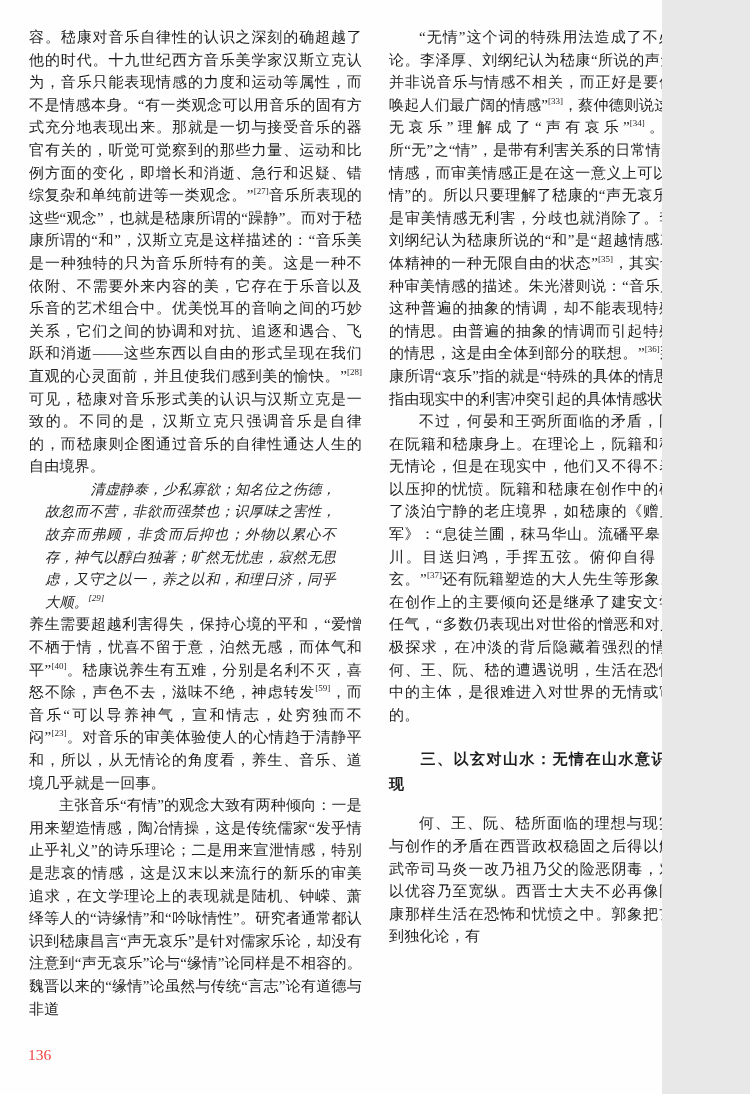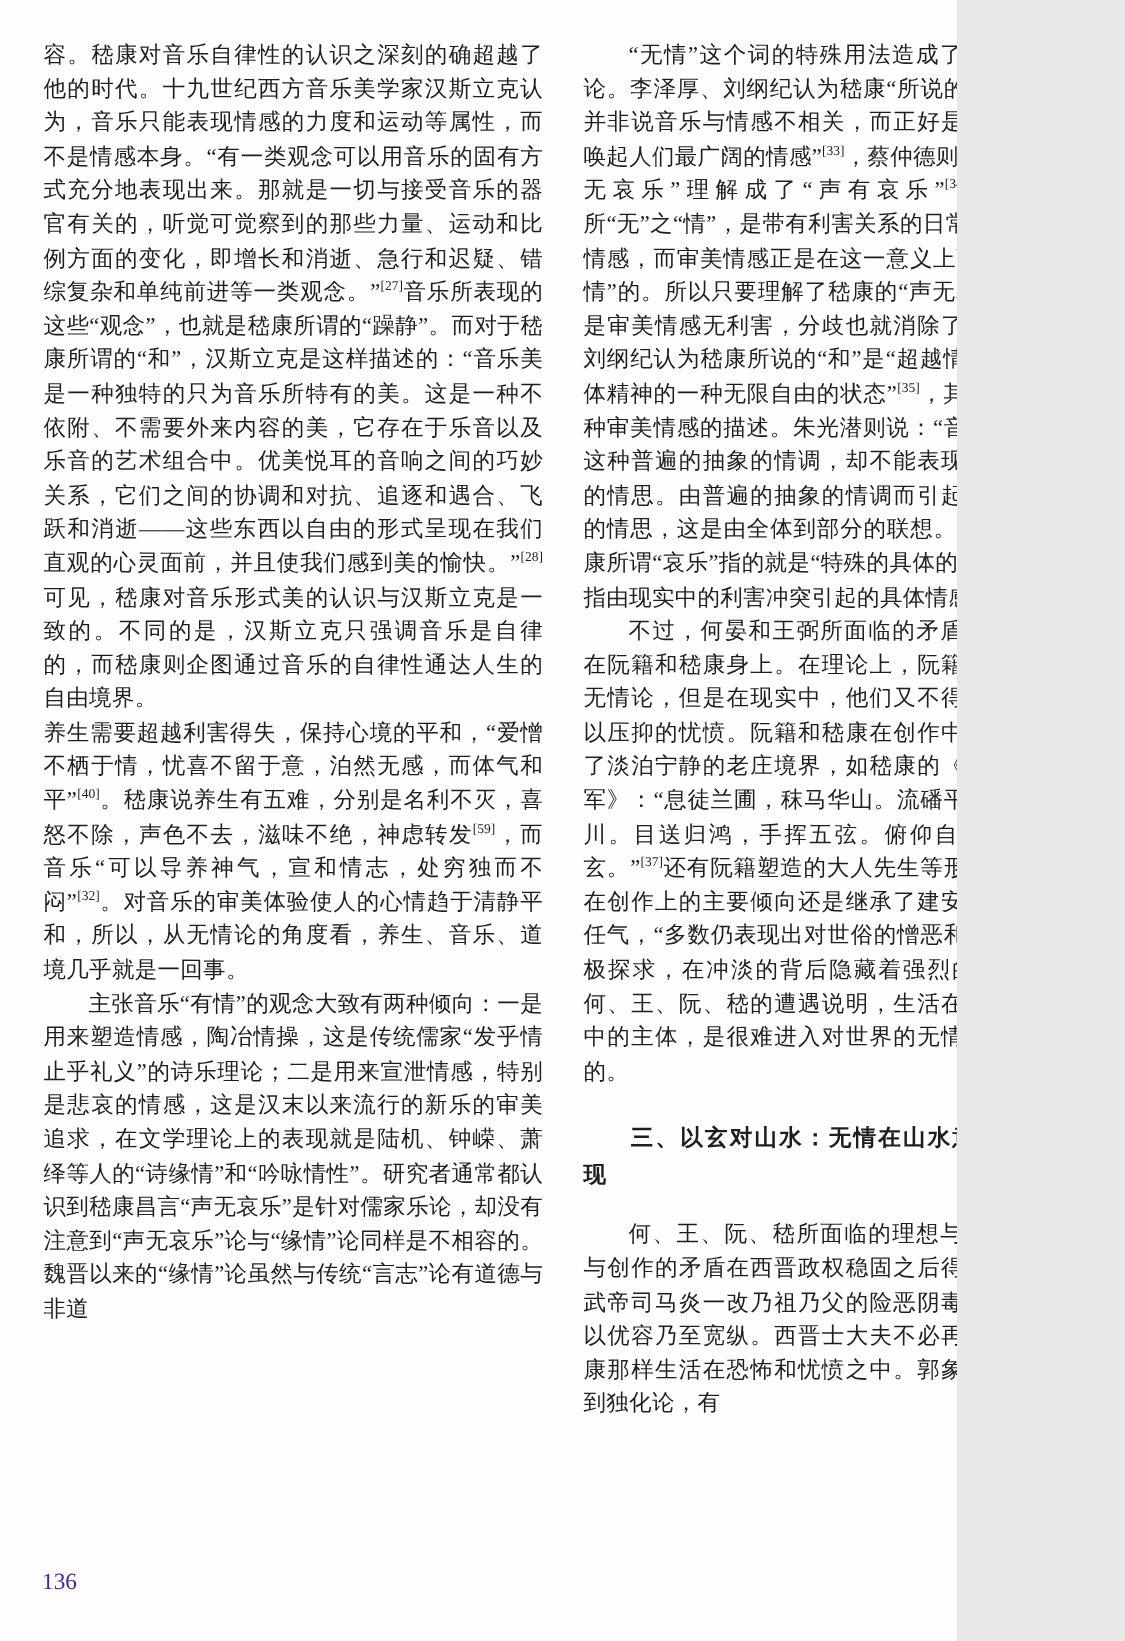--- a/index.html
+++ b/index.html
@@ -8,20 +8,21 @@
     background: #e8e8e8;
   }
   .page {
     position: relative;
     width: 638px;
     height: 1094px;
     background: #fefefe;
     overflow: hidden;
     font-family: "Liberation Serif", serif;
     color: #1e1e1e;
+    padding-left: 24px;
   }
   .column {
     position: absolute;
     top: 26px;
     width: 333px;
     text-align: justify;
     font-size: 15px;
     line-height: 22.6px;
     letter-spacing: 0.2px;
   }
@@ -56,30 +57,31 @@
     vertical-align: super;
     letter-spacing: 0;
   }
 
   .page-number {
     position: absolute;
     left: 28px;
     top: 1046px;
     font-size: 15.5px;
     font-family: "Liberation Serif", serif;
-    color: #4c1d95;
+    color: #ef4444;
   }
 </style>
 </head>
 <body>
 
 <div class="page">
   <div class="column column-left" id="col-left">
       <p class="para">容。嵇康对音乐自律性的认识之深刻的确超越了他的时代。十九世纪西方音乐美学家汉斯立克认为，音乐只能表现情感的力度和运动等属性，而不是情感本身。“有一类观念可以用音乐的固有方式充分地表现出来。那就是一切与接受音乐的器官有关的，听觉可觉察到的那些力量、运动和比例方面的变化，即增长和消逝、急行和迟疑、错综复杂和单纯前进等一类观念。”<sup class="ref">[27]</sup>音乐所表现的这些“观念”，也就是嵇康所谓的“躁静”。而对于嵇康所谓的“和”，汉斯立克是这样描述的：“音乐美是一种独特的只为音乐所特有的美。这是一种不依附、不需要外来内容的美，它存在于乐音以及乐音的艺术组合中。优美悦耳的音响之间的巧妙关系，它们之间的协调和对抗、追逐和遇合、飞跃和消逝——这些东西以自由的形式呈现在我们直观的心灵面前，并且使我们感到美的愉快。”<sup class="ref">[28]</sup>可见，嵇康对音乐形式美的认识与汉斯立克是一致的。不同的是，汉斯立克只强调音乐是自律的，而嵇康则企图通过音乐的自律性通达人生的自由境界。</p>
-      <p class="para">养生需要超越利害得失，保持心境的平和，“爱憎不栖于情，忧喜不留于意，泊然无感，而体气和平”<sup class="ref">[40]</sup>。嵇康说养生有五难，分别是名利不灭，喜怒不除，声色不去，滋味不绝，神虑转发<sup class="ref">[59]</sup>，而音乐“可以导养神气，宣和情志，处穷独而不闷”<sup class="ref">[32]</sup>。对音乐的审美体验使人的心情趋于清静平和，所以，从无情论的角度看，养生、音乐、道境几乎就是一回事。</p>
+      <p class="block-quote">清虚静泰，少私寡欲；知名位之伤德，故忽而不营，非欲而强禁也；识厚味之害性，故弃而弗顾，非贪而后抑也；外物以累心不存，神气以醇白独著；旷然无忧患，寂然无思虑，又守之以一，养之以和，和理日济，同乎大顺。<sup class="ref">[29]</sup></p>
+      <p class="para">养生需要超越利害得失，保持心境的平和，“爱憎不栖于情，忧喜不留于意，泊然无感，而体气和平”<sup class="ref">[40]</sup>。嵇康说养生有五难，分别是名利不灭，喜怒不除，声色不去，滋味不绝，神虑转发<sup class="ref">[59]</sup>，而音乐“可以导养神气，宣和情志，处穷独而不闷”<sup class="ref">[23]</sup>。对音乐的审美体验使人的心情趋于清静平和，所以，从无情论的角度看，养生、音乐、道境几乎就是一回事。</p>
       <p class="para indent">主张音乐“有情”的观念大致有两种倾向：一是用来塑造情感，陶冶情操，这是传统儒家“发乎情止乎礼义”的诗乐理论；二是用来宣泄情感，特别是悲哀的情感，这是汉末以来流行的新乐的审美追求，在文学理论上的表现就是陆机、钟嵘、萧绎等人的“诗缘情”和“吟咏情性”。研究者通常都认识到嵇康昌言“声无哀乐”是针对儒家乐论，却没有注意到“声无哀乐”论与“缘情”论同样是不相容的。魏晋以来的“缘情”论虽然与传统“言志”论有道德与非道</p>
     </div>
   <div class="column column-right" id="col-right">
       <p class="para indent">“无情”这个词的特殊用法造成了不必要的争论。李泽厚、刘纲纪认为嵇康“所说的声无哀乐，并非说音乐与情感不相关，而正好是要使音乐能唤起人们最广阔的情感”<sup class="ref">[33]</sup>，蔡仲德则说这是把“声无哀乐”理解成了“声有哀乐”<sup class="ref">[34]</sup>。无情论所“无”之“情”，是带有利害关系的日常情感和道德情感，而审美情感正是在这一意义上可以说是“无情”的。所以只要理解了嵇康的“声无哀乐”的本质是审美情感无利害，分歧也就消除了。李泽厚、刘纲纪认为嵇康所说的“和”是“超越情感哀乐的个体精神的一种无限自由的状态”<sup class="ref">[35]</sup>，其实也是对这种审美情感的描述。朱光潜则说：“音乐只能表现这种普遍的抽象的情调，却不能表现特殊的具体的情思。由普遍的抽象的情调而引起特殊的具体的情思，这是由全体到部分的联想。”<sup class="ref">[36]</sup>那么，嵇康所谓“哀乐”指的就是“特殊的具体的情思”，尤其指由现实中的利害冲突引起的具体情感状态。</p>
       <p class="para indent">不过，何晏和王弼所面临的矛盾，同样表现在阮籍和嵇康身上。在理论上，阮籍和嵇康主张无情论，但是在现实中，他们又不得不表现出难以压抑的忧愤。阮籍和嵇康在创作中的确也表现了淡泊宁静的老庄境界，如嵇康的《赠兄秀才入军》：“息徒兰圃，秣马华山。流磻平皋，垂纶长川。目送归鸿，手挥五弦。俯仰自得，游心太玄。”<sup class="ref">[37]</sup>还有阮籍塑造的大人先生等形象。但他们在创作上的主要倾向还是继承了建安文学的慷慨任气，“多数仍表现出对世俗的憎恶和对人生的积极探求，在冲淡的背后隐藏着强烈的情感”<sup class="ref">[38]</sup>。何、王、阮、嵇的遭遇说明，生活在恐怖和忧愤中的主体，是很难进入对世界的无情或审美体验的。</p>
       <p class="section-heading">三、以玄对山水：无情在山水意识中的实现</p>
       <p class="para indent">何、王、阮、嵇所面临的理想与现实、理论与创作的矛盾在西晋政权稳固之后得以解决。晋武帝司马炎一改乃祖乃父的险恶阴毒，对士族施以优容乃至宽纵。西晋士大夫不必再像阮籍、嵇康那样生活在恐怖和忧愤之中。郭象把玄学发展到独化论，有</p>
     </div>
   <div class="page-number">136</div>
 </div>

